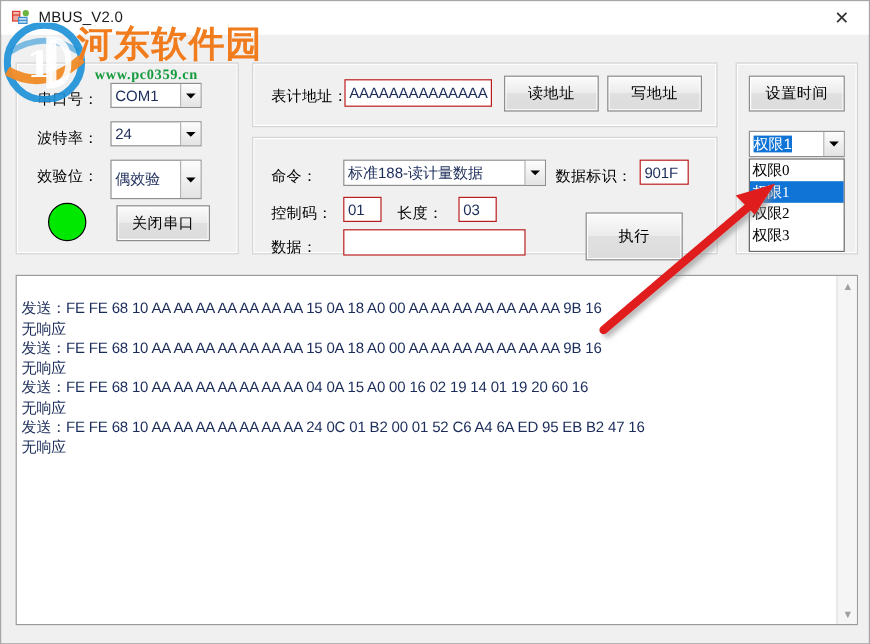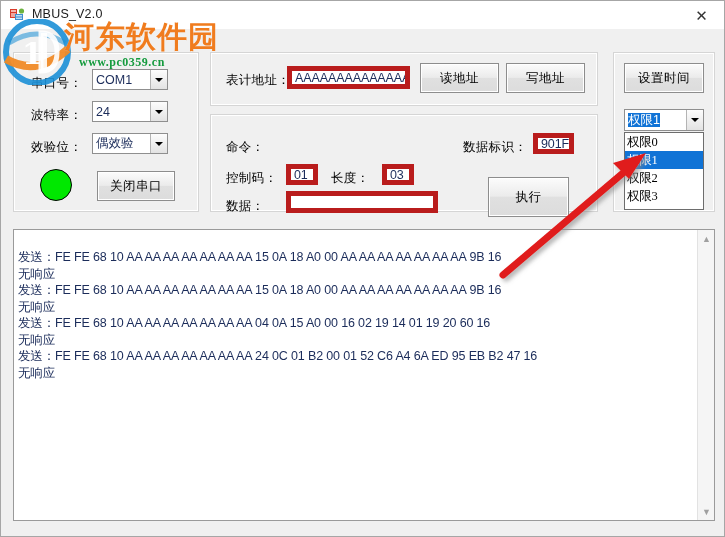--- a/index.html
+++ b/index.html
@@ -70,21 +70,21 @@
   .lbl {
     position: absolute;
     font-size: 12.5px;
     color: #000;
     white-space: nowrap;
     letter-spacing: .3px;
   }
   .txt {
     position: absolute;
     background: #ffffff;
-    border: 5px solid #b91c1c;
+    border: 1px solid #b91c1c;
     box-sizing: border-box;
     font-family: "Liberation Sans", "DejaVu Sans", sans-serif;
     font-size: 12.5px;
     color: #1b2c5a;
     display: flex;
     align-items: center;
     padding: 0 3px;
     white-space: nowrap;
     overflow: hidden;
     letter-spacing: -0.1px;
@@ -279,40 +279,46 @@
 
   <div class="lbl" style="left:30px; top:106px;">波特率：</div>
   <div class="combo" style="left:91px; top:100px; width:76px; height:21px;gap:40px;">
     <div class="val">2400</div>
     <div class="arrow">
         <i></i>
       </div>
   </div>
 
   <div class="lbl" style="left:30px; top:138px;">效验位：</div>
-  <div class="combo" style="left:91px; top:132px; width:76px; height:21px;">
+  <div class="combo" style="left:91px; top:132px; width:76px; height:33px;">
     <div class="val">偶效验</div>
     <div class="arrow">
         <i></i>
       </div>
   </div>
 
   <div class="led" style="left:39px; top:168px; width:32px; height:32px;"></div>
   <div class="btn" style="left:96px; top:170px; width:78px; height:30px;">关闭串口</div>
 
   <div class="group" style="left:209px; top:51px; width:388px; height:54px;"></div>
 
   <div class="lbl" style="left:225px; top:71px;">表计地址：</div>
   <div class="txt" style="left:286px; top:65px; width:123px; height:23px;">AAAAAAAAAAAAAA</div>
   <div class="btn" style="left:419px; top:62px; width:79px; height:30px;">读地址</div>
   <div class="btn" style="left:505px; top:62px; width:79px; height:30px;">写地址</div>
 
   <div class="group" style="left:209px; top:113px; width:388px; height:98px;"></div>
 
   <div class="lbl" style="left:225px; top:138px;">命令：</div>
+  <div class="combo" style="left:285px; top:132px; width:169px; height:22px;">
+    <div class="val">标准188-读计量数据</div>
+    <div class="arrow">
+        <i></i>
+      </div>
+  </div>
 
   <div class="lbl" style="left:462px; top:138px;">数据标识：</div>
   <div class="txt" style="left:532px; top:132px; width:41px; height:21px;">901F</div>
 
   <div class="lbl" style="left:225px; top:169px;">控制码：</div>
   <div class="txt" style="left:285px; top:163px; width:32px; height:21px;">01</div>
 
   <div class="lbl" style="left:330px; top:169px;">长度：</div>
   <div class="txt" style="left:381px; top:163px; width:32px; height:21px;">03</div>
 

